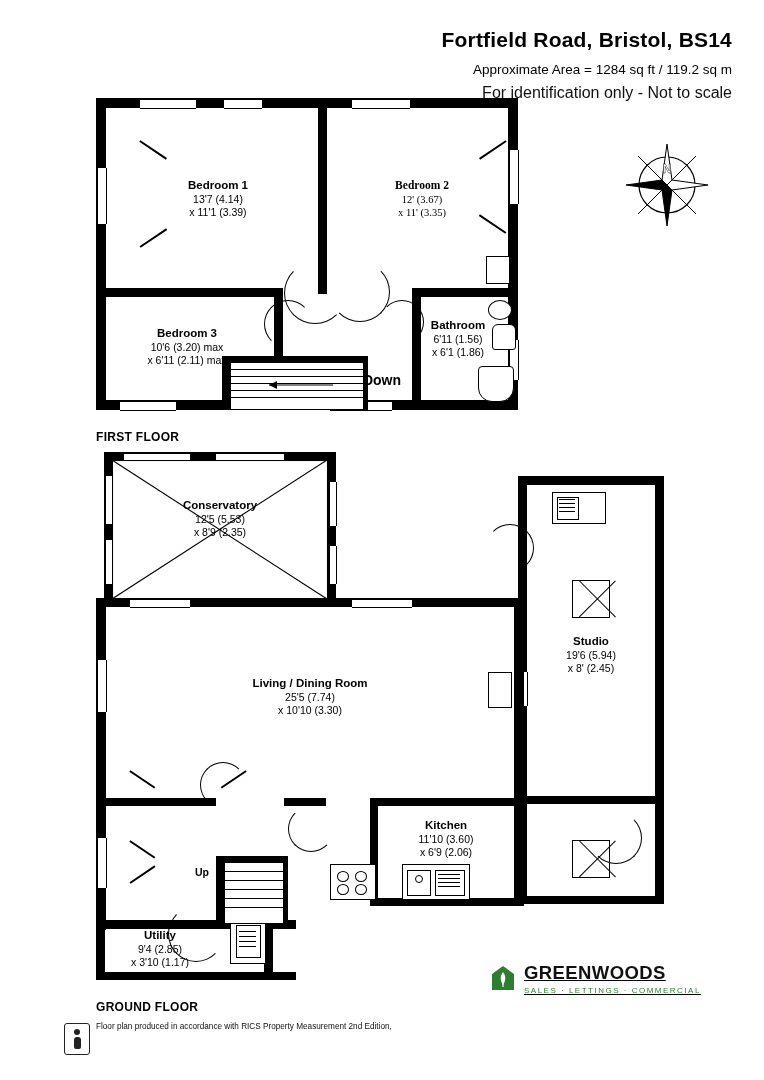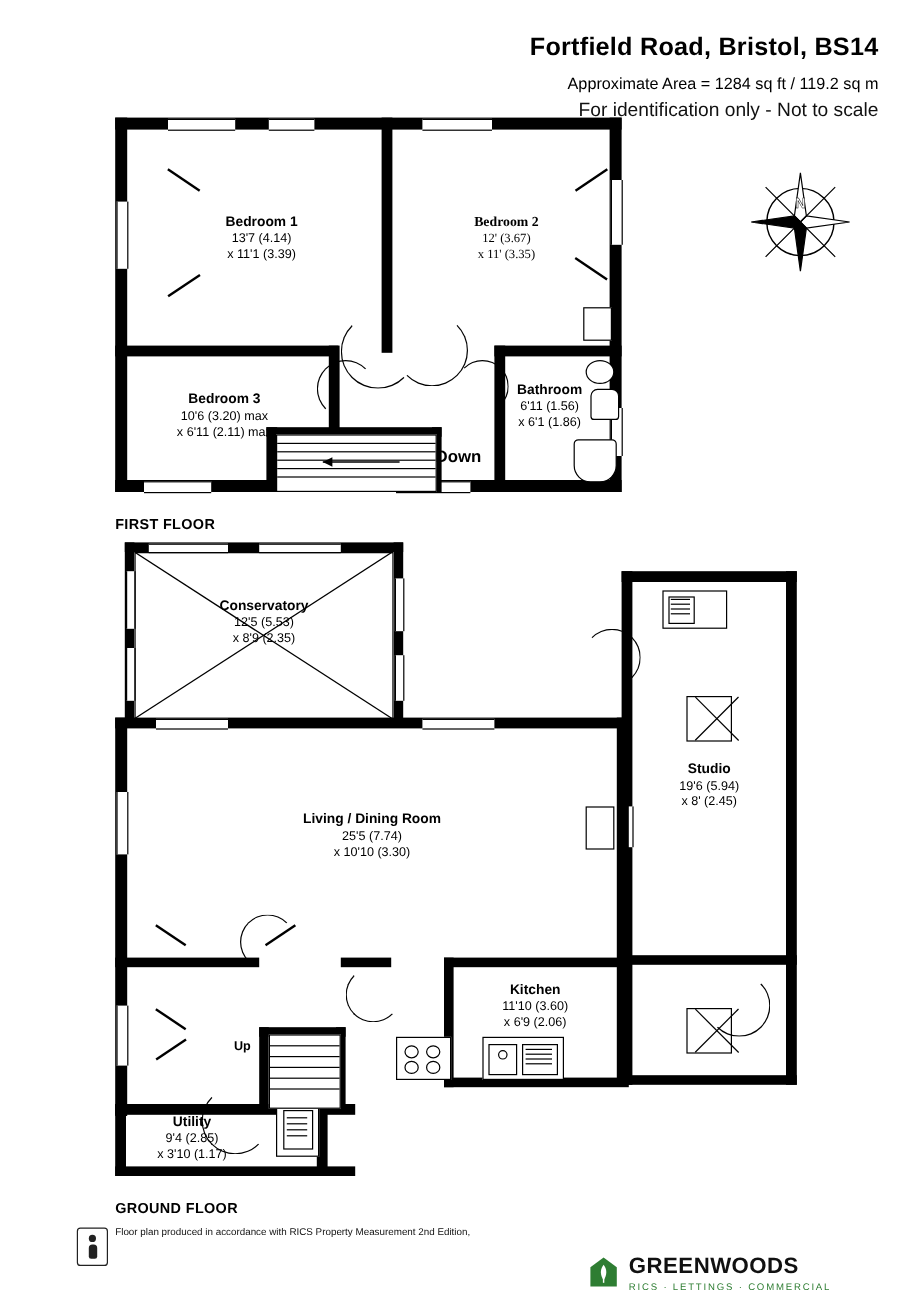--- a/index.html
+++ b/index.html
@@ -39,21 +39,21 @@
 
   .floorlabel{position:absolute;font-size:12px;font-weight:bold;letter-spacing:0.3px;}
 
   
   .compass{position:absolute;left:622px;top:140px;width:90px;height:90px;}
   .footer-text{position:absolute;left:96px;top:1021px;font-size:8.2px;line-height:1.45;color:#111;}
   .footer-icon{position:absolute;left:64px;top:1023px;width:24px;height:30px;border:1.2px solid #222;border-radius:3px;}
   .footer-icon .head{position:absolute;left:9px;top:5px;width:6px;height:6px;border-radius:50%;background:#222;}
   .footer-icon .body{position:absolute;left:8.5px;top:13px;width:7px;height:12px;border-radius:3px 3px 2px 2px;background:#222;}
 
-  .brand{position:absolute;left:524px;top:1044px;}
+  .brand{position:absolute;left:524px;top:962px;text-decoration:underline;}
   .brand .bname{font-size:18.5px;font-weight:bold;letter-spacing:0.4px;color:#111;}
   .brand .bsub{font-size:8px;letter-spacing:1.5px;color:#2e7d32;margin-top:2px;}
   .brand .bmark{position:absolute;left:-34px;top:3px;width:26px;height:26px;}
 
   
   .stair{position:absolute;border:1.6px solid #000;background:#fff;}
   .stair .tread{position:absolute;left:0;right:0;height:1.4px;background:#000;}
 
   
   .xbox{position:absolute;border:1.4px solid #000;background:#fff;}
@@ -317,16 +317,16 @@
 
   <div class="brand">
     <div class="bmark">
       <svg width="26" height="26" viewBox="0 0 26 26">
         <path d="M13 1 L24 9 L24 25 L2 25 L2 9 Z" fill="#2e7d32"></path>
         <path d="M13 7 C10 11 10 15 13 20 C16 15 16 11 13 7 Z" fill="#ffffff"></path>
         <rect x="12.4" y="12" width="1.2" height="10" fill="#ffffff"></rect>
       </svg>
     </div>
     <div class="bname">GREENWOODS</div>
-    <div class="bsub">RICS · LETTINGS · COMMERCIAL</div>
+    <div class="bsub">SALES · LETTINGS · COMMERCIAL</div>
   </div>
 
 </div>
 
 </body></html>

